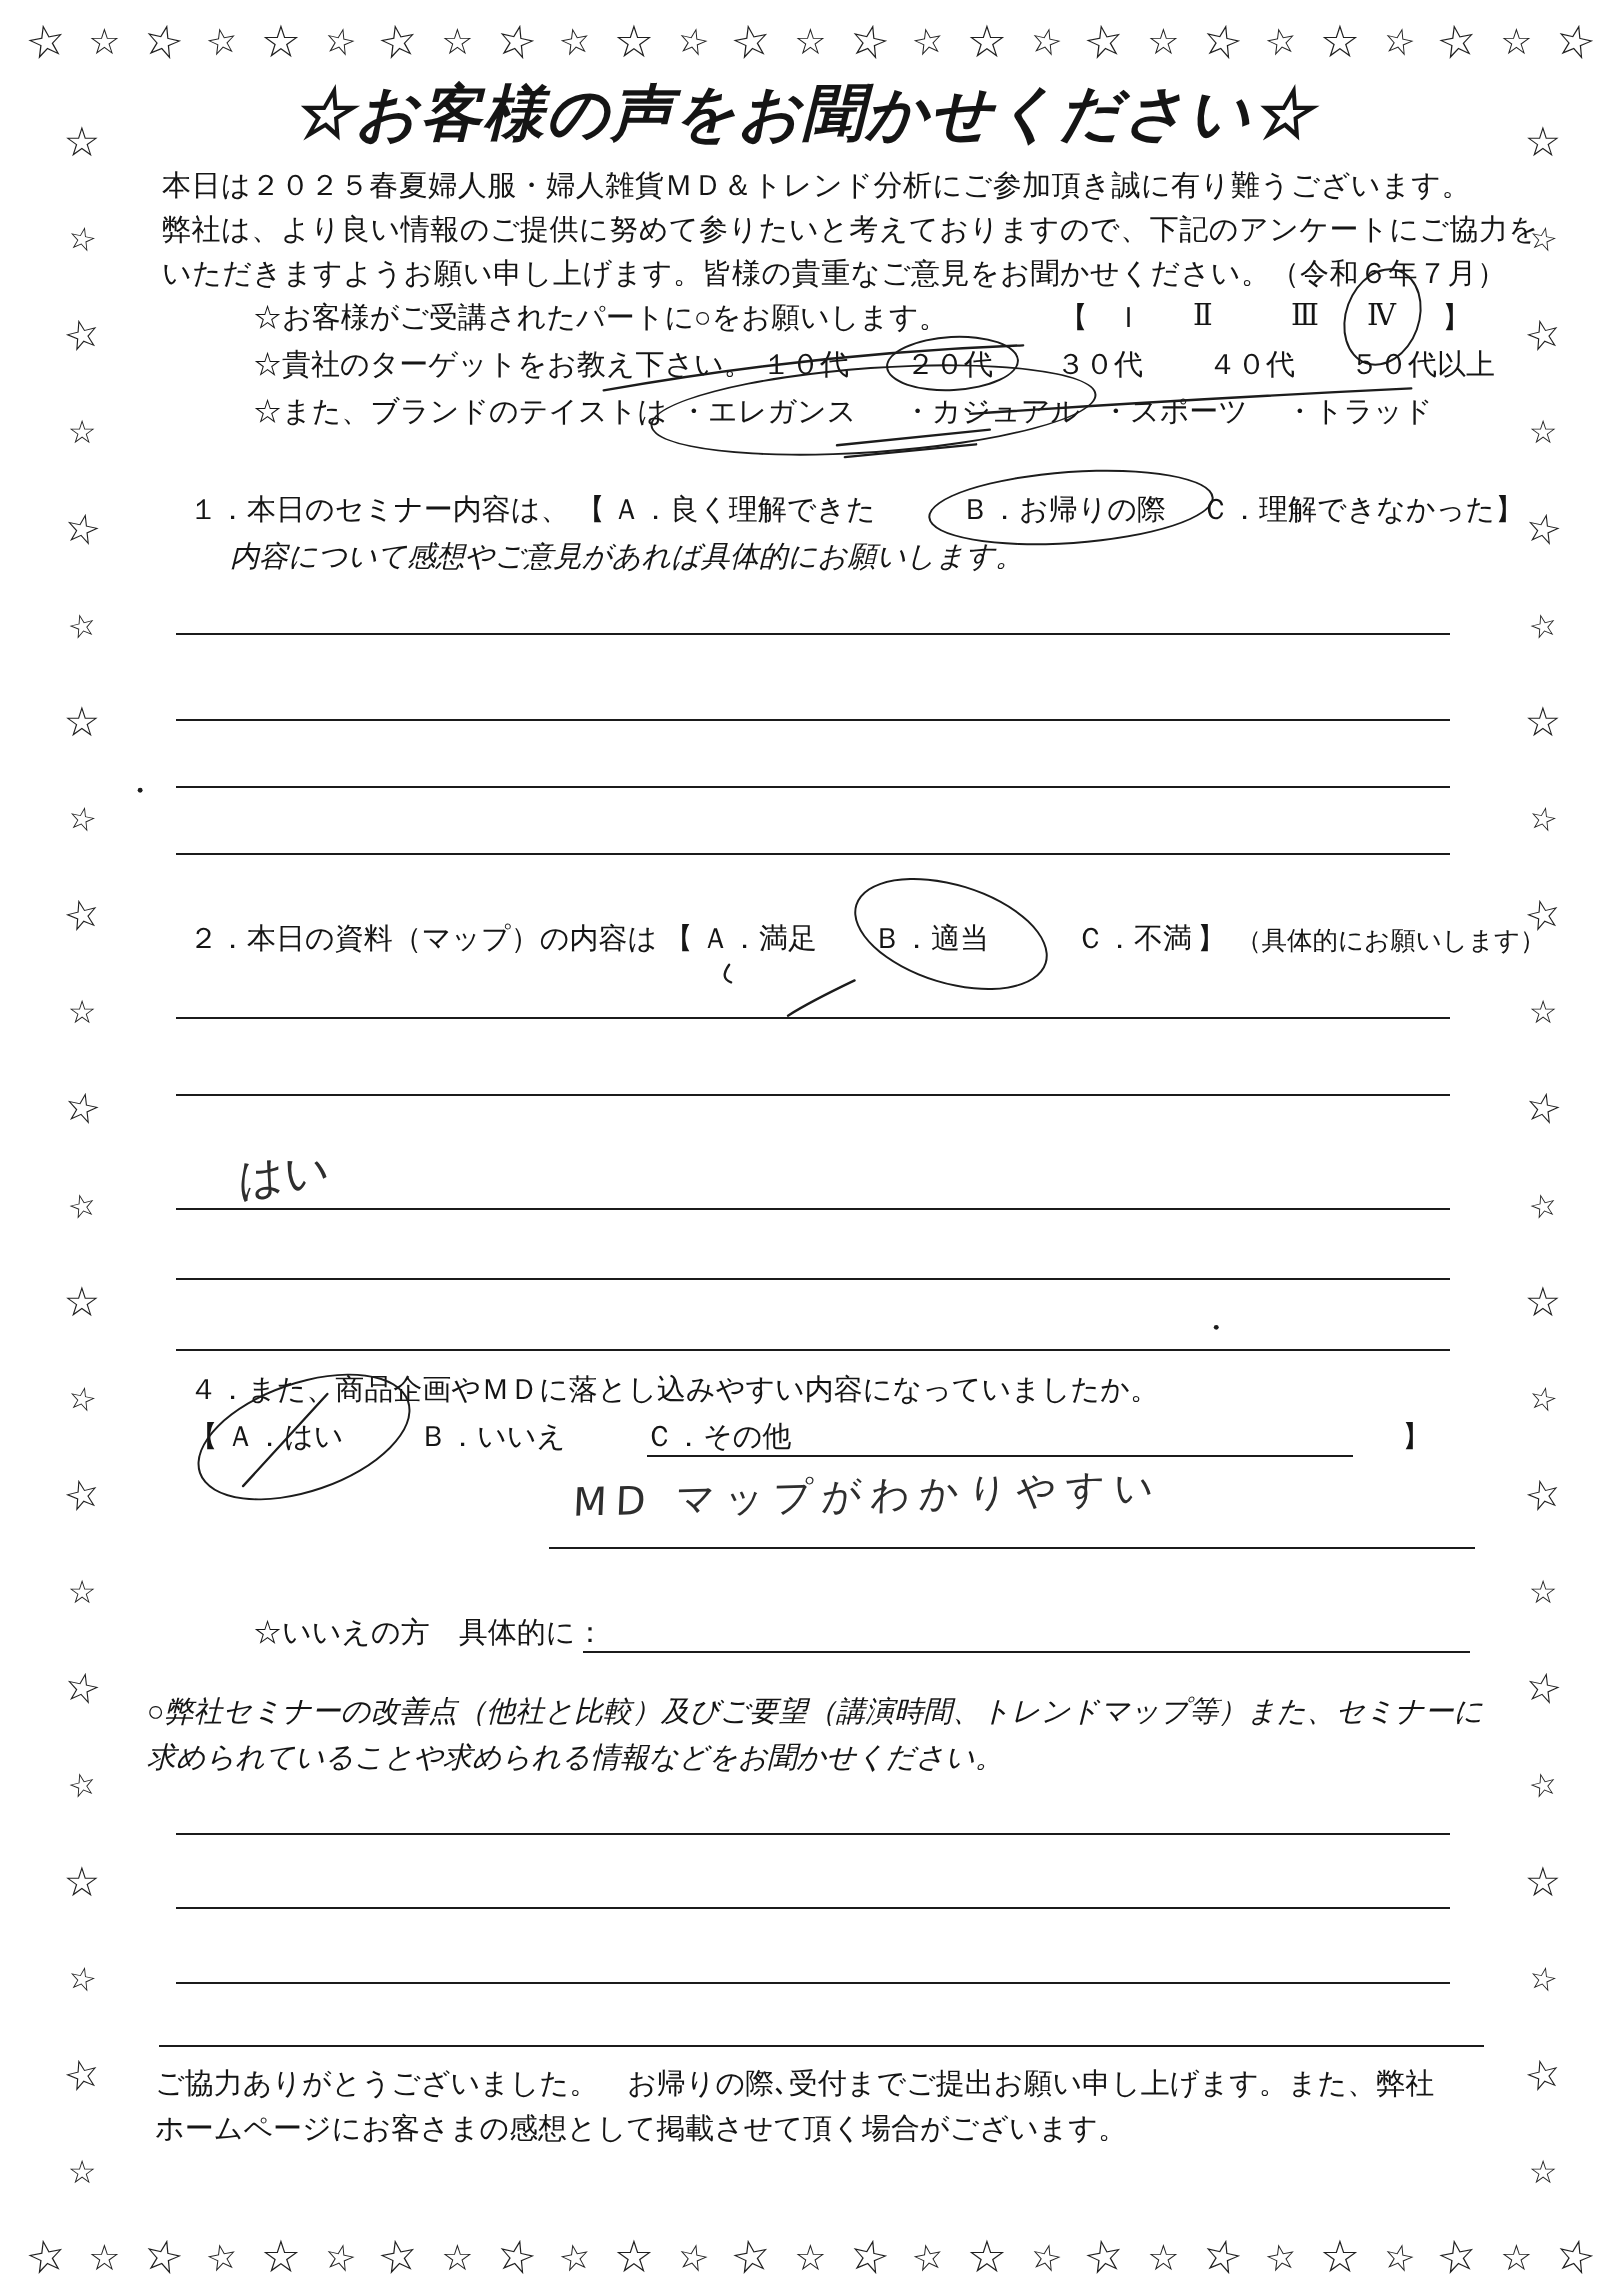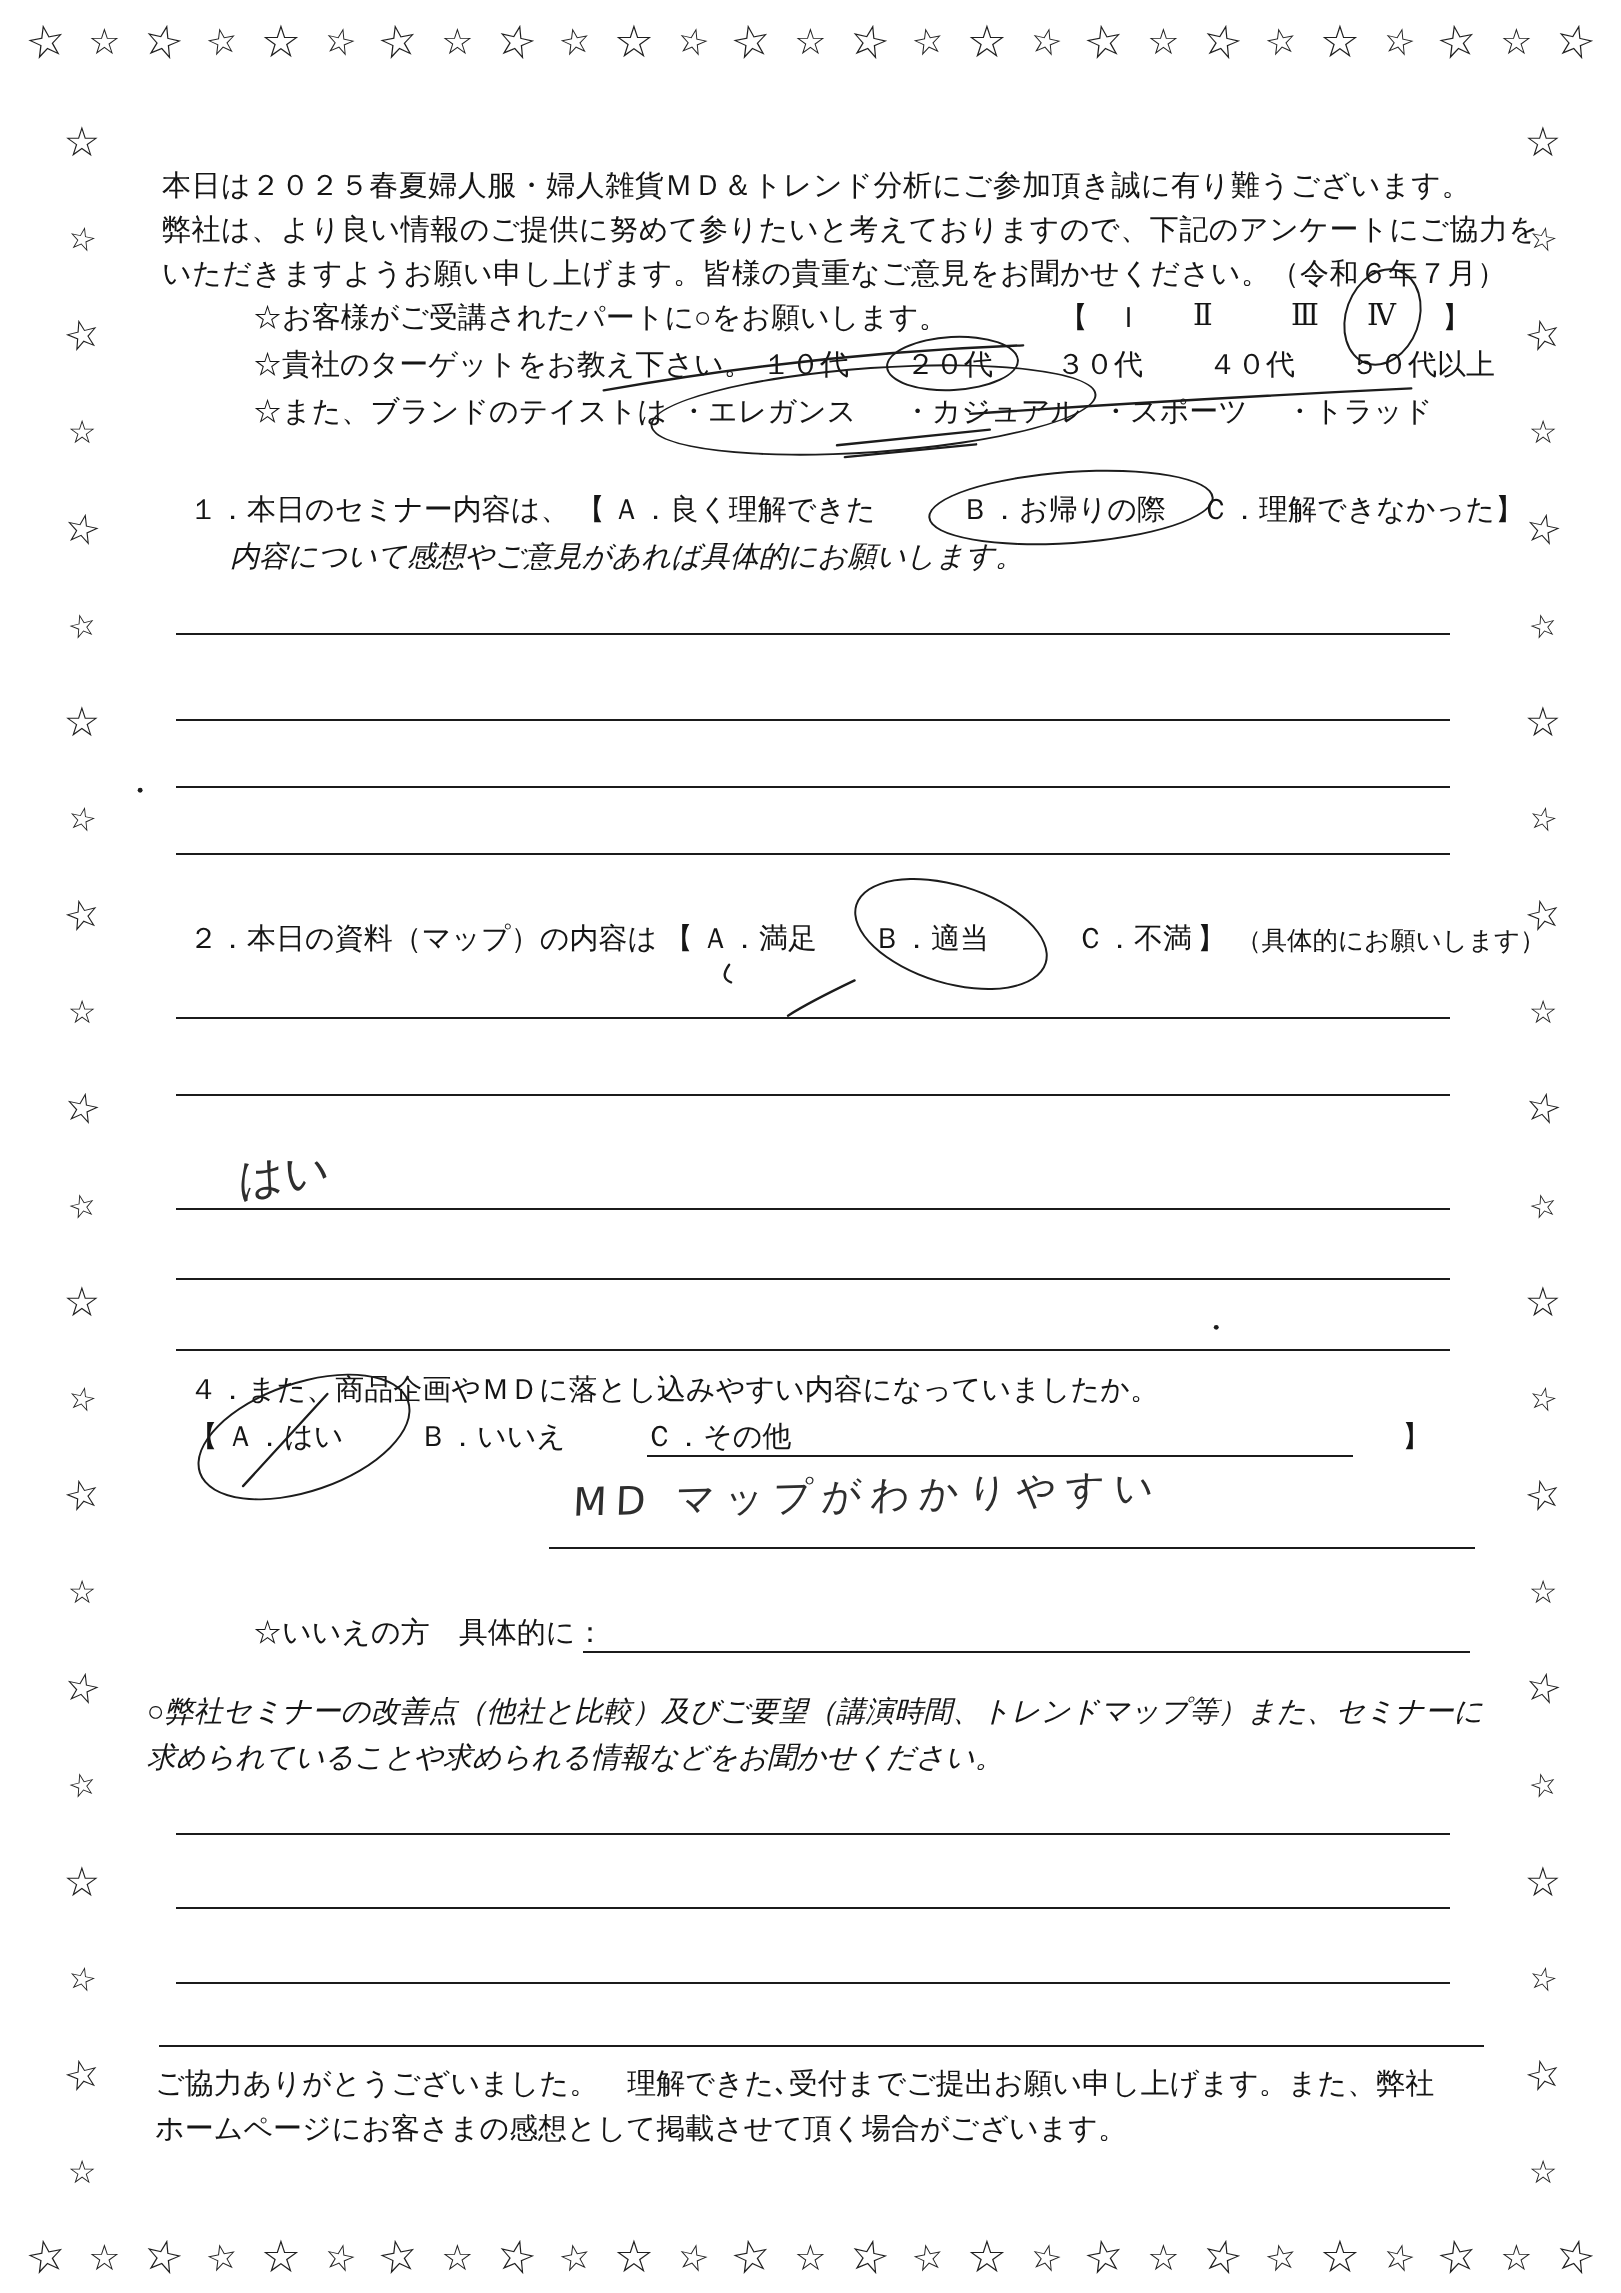--- a/index.html
+++ b/index.html
@@ -143,20 +143,21 @@
       <span>☆</span>
       <span>☆</span>
       <span>☆</span>
       <span>☆</span>
       <span>☆</span>
       <span>☆</span>
       <span>☆</span>
       <span>☆</span>
     </div>
 
+  <div class="abs title">☆お客様の声をお聞かせください☆</div>
 
   <div class="abs intro">
     <div>本日は２０２５春夏婦人服・婦人雑貨ＭＤ＆トレンド分析にご参加頂き誠に有り難うございます。</div>
     <div>弊社は、より良い情報のご提供に努めて参りたいと考えておりますので、下記のアンケートにご協力を</div>
     <div>いただきますようお願い申し上げます。皆様の貴重なご意見をお聞かせください。（令和６年７月）</div>
   </div>
 
   <div class="abs row" style="top:298px">
     <span class="lbl" style="left:211px">☆お客様がご受講されたパートに○をお願いします。</span>
     <span class="opt" style="left:1017px">【</span>
@@ -258,21 +259,21 @@
   <div class="wline" style="top:1651px;left:583px;width:887px"></div>
 
   <div class="abs sub" style="top:1692px;left:147px">○弊社セミナーの改善点（他社と比較）及びご要望（講演時間、トレンドマップ等）また、セミナーに</div>
   <div class="abs sub" style="top:1738px;left:147px">求められていることや求められる情報などをお聞かせください。</div>
 
   <div class="wline" style="top:1833px;left:176px;width:1274px"></div>
   <div class="wline" style="top:1907px;left:176px;width:1274px"></div>
   <div class="wline" style="top:1982px;left:176px;width:1274px"></div>
   <div class="wline thick" style="top:2045px;left:159px;width:1325px"></div>
 
-  <div class="abs footer" style="top:2064px;left:155px">ご協力ありがとうございました。　理解できた､受付までご提出お願い申し上げます。また、弊社</div>
+  <div class="abs footer" style="top:2064px;left:155px">ご協力ありがとうございました。　お帰りの際､受付までご提出お願い申し上げます。また、弊社</div>
   <div class="abs footer" style="top:2109px;left:155px">ホームページにお客さまの感想として掲載させて頂く場合がございます。</div>
 
   <svg class="overlay" width="1621" height="2294" viewBox="0 0 1654 2340">
     <g stroke="#1c1c1c" stroke-width="2.4" fill="none" stroke-linecap="round">
       <path d="M616,398 Q830,360 1044,352"></path>
       <path d="M990,422 Q1210,407 1440,396"></path>
       <path d="M854,454 L1010,438"></path>
       <path d="M862,466 L996,453"></path>
       <path d="M872,1000 Q826,1022 804,1036"></path>
       <path d="M334,1422 L248,1516"></path>

